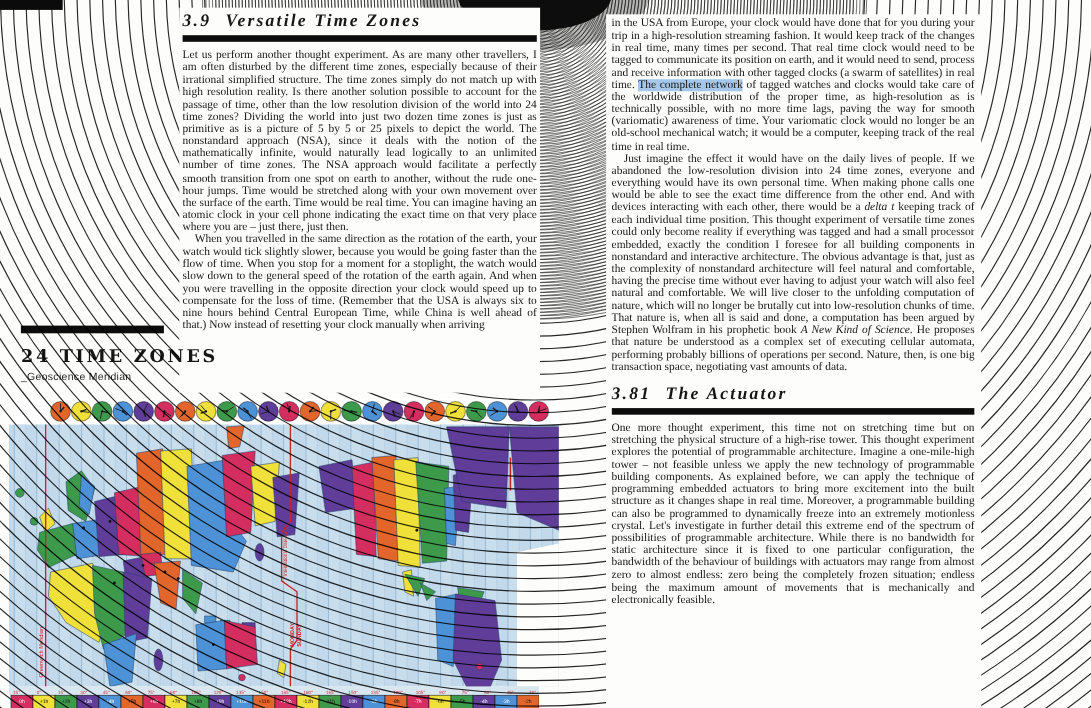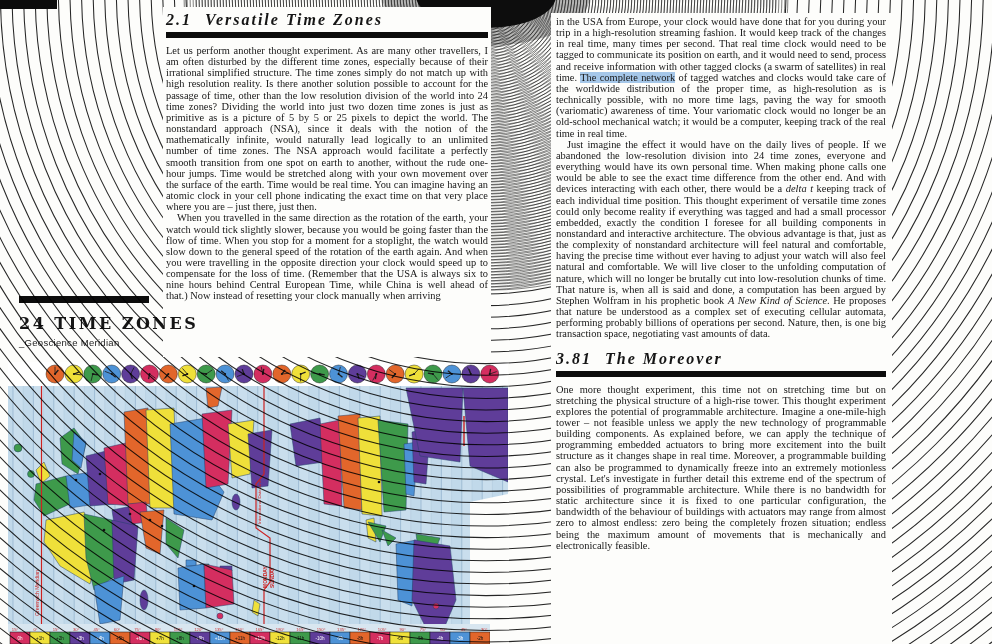--- a/index.html
+++ b/index.html
@@ -408,42 +408,42 @@
           <text x="452" y="277.5" font-size="4.6" fill="#fff" text-anchor="middle" font-family="Liberation Sans, sans-serif">-3h</text>
           <rect x="462" y="270" width="20" height="12" fill="#e2662b" stroke="#111" stroke-width="0.5"></rect>
           <text x="472" y="277.5" font-size="4.6" fill="#111" text-anchor="middle" font-family="Liberation Sans, sans-serif">-2h</text>
         </g>
       <rect x="482" y="262" width="18" height="20" fill="#fdfdfb"></rect>
     </svg>
   </div>
 
   <div class="col" style="left:166px;top:10px;width:322px;">
     <div class="sechead">
-      <span class="num">2.1</span><span>Versatile Time Zones</span>
+      <span class="num">3.9</span><span>Versatile Time Zones</span>
     </div>
     <div class="rule"></div>
     <div>
         <p>Let us perform another thought experiment. As are many other travellers, I am often disturbed by the different time zones, especially because of their irrational simplified structure. The time zones simply do not match up with high resolution reality. Is there another solution possible to account for the passage of time, other than the low resolution division of the world into 24 time zones? Dividing the world into just two dozen time zones is just as primitive as is a picture of 5 by 5 or 25 pixels to depict the world. The nonstandard approach (NSA), since it deals with the notion of the mathematically infinite, would naturally lead logically to an unlimited number of time zones. The NSA approach would facilitate a perfectly smooth transition from one spot on earth to another, without the rude one-hour jumps. Time would be stretched along with your own movement over the surface of the earth. Time would be real time. You can imagine having an atomic clock in your cell phone indicating the exact time on that very place where you are – just there, just then.</p>
         <p class="ind">When you travelled in the same direction as the rotation of the earth, your watch would tick slightly slower, because you would be going faster than the flow of time. When you stop for a moment for a stoplight, the watch would slow down to the general speed of the rotation of the earth again. And when you were travelling in the opposite direction your clock would speed up to compensate for the loss of time. (Remember that the USA is always six to nine hours behind Central European Time, while China is well ahead of that.) Now instead of resetting your clock manually when arriving</p>
       </div>
   </div>
 
   <div class="caption">
     <div class="capbar"></div>
     <div class="captitle">24 TIME ZONES</div>
     <div class="capcredit">_Geoscience Meridian</div>
   </div>
 
   <div class="col" style="left:556px;top:16px;width:330px;height:628px;overflow:hidden;">
     <div>
         <p>in the USA from Europe, your clock would have done that for you during your trip in a high-resolution streaming fashion. It would keep track of the changes in real time, many times per second. That real time clock would need to be tagged to communicate its position on earth, and it would need to send, process and receive information with other tagged clocks (a swarm of satellites) in real time. <span class="hl">The complete network</span> of tagged watches and clocks would take care of the worldwide distribution of the proper time, as high-resolution as is technically possible, with no more time lags, paving the way for smooth (variomatic) awareness of time. Your variomatic clock would no longer be an old-school mechanical watch; it would be a computer, keeping track of the real time in real time.</p>
         <p class="ind">Just imagine the effect it would have on the daily lives of people. If we abandoned the low-resolution division into 24 time zones, everyone and everything would have its own personal time. When making phone calls one would be able to see the exact time difference from the other end. And with devices interacting with each other, there would be a <i>delta t</i> keeping track of each individual time position. This thought experiment of versatile time zones could only become reality if everything was tagged and had a small processor embedded, exactly the condition I foresee for all building components in nonstandard and interactive architecture. The obvious advantage is that, just as the complexity of nonstandard architecture will feel natural and comfortable, having the precise time without ever having to adjust your watch will also feel natural and comfortable. We will live closer to the unfolding computation of nature, which will no longer be brutally cut into low-resolution chunks of time. That nature is, when all is said and done, a computation has been argued by Stephen Wolfram in his prophetic book <i>A New Kind of Science</i>. He proposes that nature be understood as a complex set of executing cellular automata, performing probably billions of operations per second. Nature, then, is one big transaction space, negotiating vast amounts of data.</p>
       </div>
     <div class="sechead gap-above">
-      <span class="num">3.81</span><span>The Moreover</span>
+      <span class="num">3.81</span><span>The Actuator</span>
     </div>
     <div class="rule"></div>
     <div>
         <p>One more thought experiment, this time not on stretching time but on stretching the physical structure of a high-rise tower. This thought experiment explores the potential of programmable architecture. Imagine a one-mile-high tower – not feasible unless we apply the new technology of programmable building components. As explained before, we can apply the technique of programming embedded actuators to bring more excitement into the built structure as it changes shape in real time. Moreover, a programmable building can also be programmed to dynamically freeze into an extremely motionless crystal. Let's investigate in further detail this extreme end of the spectrum of possibilities of programmable architecture. While there is no bandwidth for static architecture since it is fixed to one particular configuration, the bandwidth of the behaviour of buildings with actuators may range from almost zero to almost endless: zero being the completely frozen situation; endless being the maximum amount of movements that is mechanically and electronically feasible.</p>
       </div>
   </div>
 
   <svg id="rings" width="992" height="644" viewBox="0 0 992 644">
     <defs>
       <mask id="textmask">

